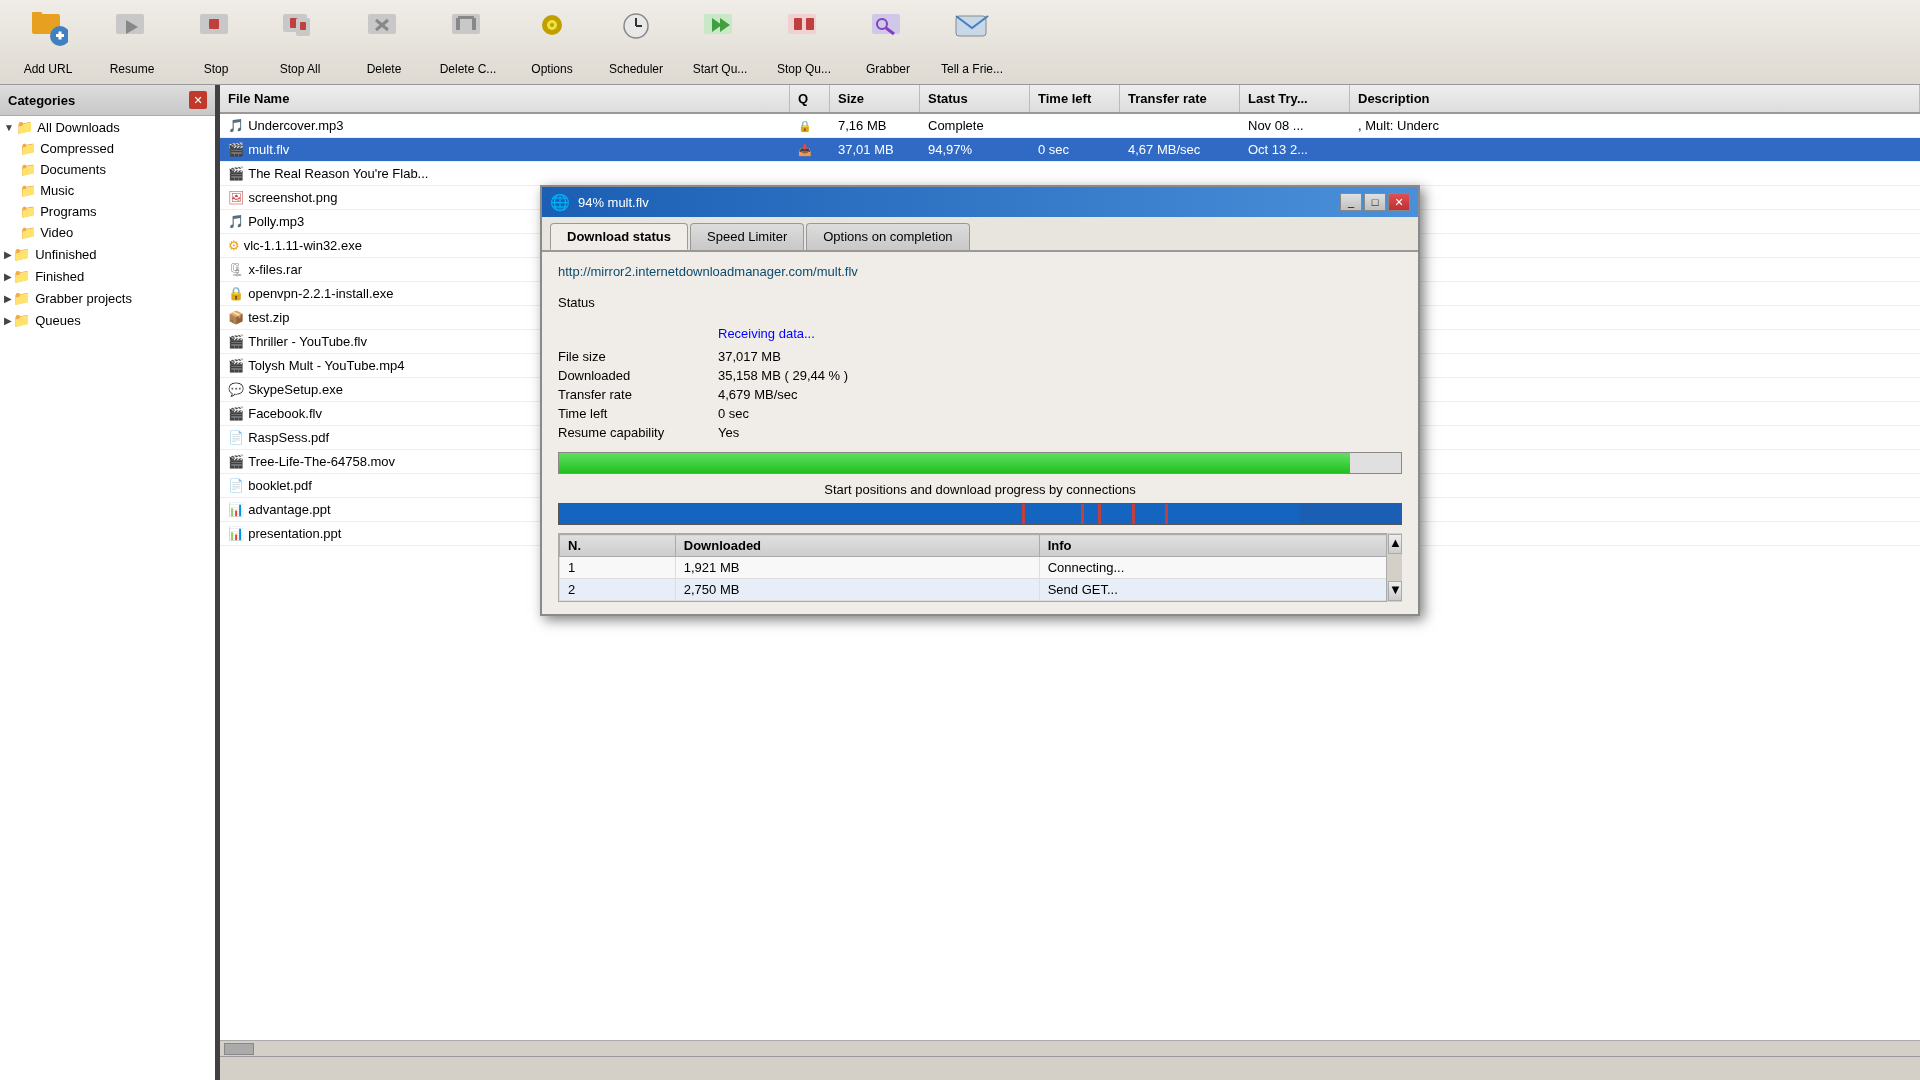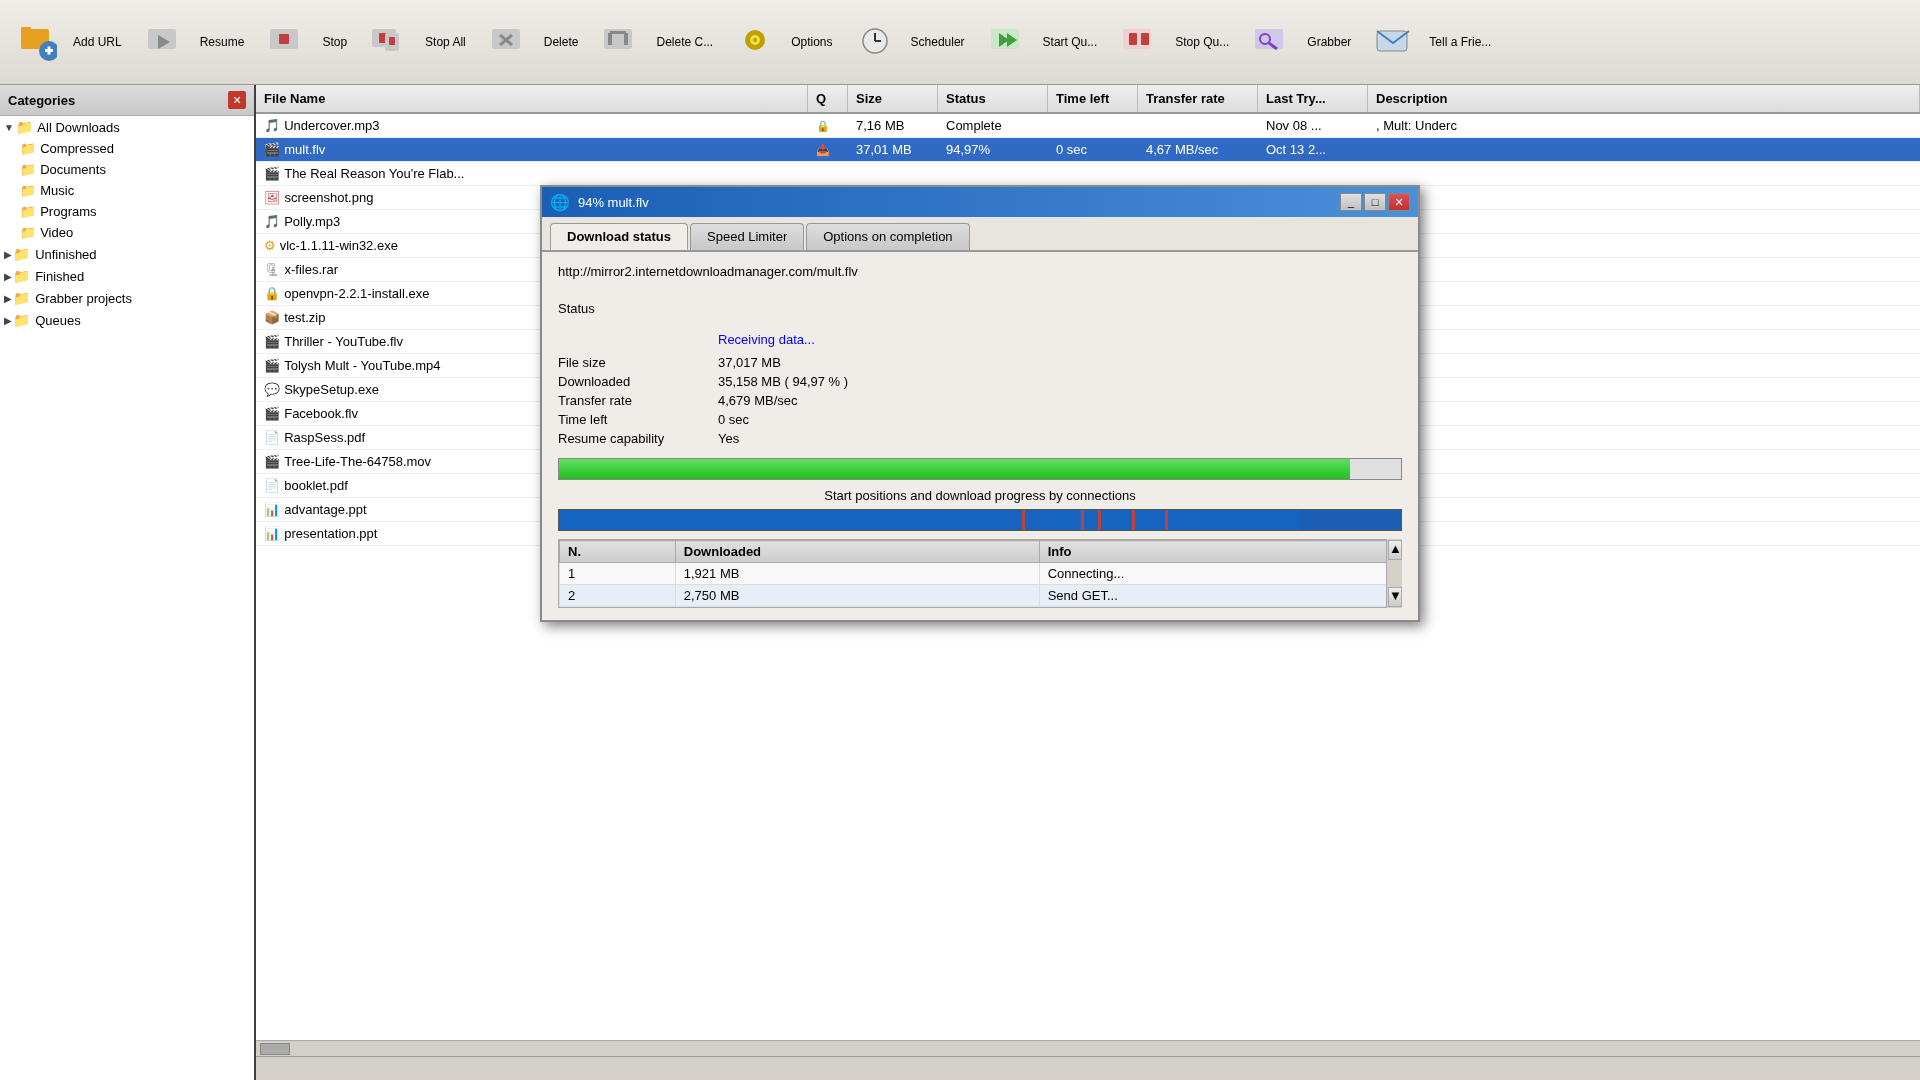--- a/index.html
+++ b/index.html
@@ -18,21 +18,21 @@
       background: linear-gradient(to bottom, #f0ede8, #dedad2);
       border-bottom: 1px solid #999;
       display: flex;
       align-items: center;
       padding: 4px 8px;
       gap: 4px;
       height: 85px;
     }
     .toolbar-btn {
       display: flex;
-      flex-direction: row;
+      flex-direction: column;
       align-items: center;
       justify-content: center;
       min-width: 80px;
       height: 72px;
       padding: 4px 8px;
       cursor: pointer;
       border: 1px solid transparent;
       border-radius: 3px;
       gap: 16px;
       color: #000;
@@ -47,23 +47,23 @@
     .toolbar-btn .btn-label { font-size: 12px; }
 
     
     .main-container {
       display: flex;
       height: calc(1080px - 85px);
     }
 
     
     .sidebar {
-      width: 256px;
+      width: 220px;
       background: #fff;
-      border-right: 2px solid #404040;
+      border-right: 5px solid #404040;
       overflow-y: auto;
     }
     .sidebar-header {
       display: flex;
       align-items: center;
       justify-content: space-between;
       padding: 6px 8px;
       background: linear-gradient(to bottom, #ddd, #c8c8c8);
       border-bottom: 1px solid #aaa;
     }
@@ -224,22 +224,22 @@
     .tab.active {
       background: #f0ede8;
       border-bottom: 1px solid #f0ede8;
       font-weight: bold;
     }
 
     
     .dialog-body { padding: 12px 16px; }
     .url-row {
       font-size: 13px;
-      color: #000000;
-      margin-bottom: 22px;
+      color: #0c4a6e;
+      margin-bottom: 16px;
       word-break: break-all;
     }
     .status-row {
       display: flex;
       margin-bottom: 8px;
     }
     .status-label { width: 160px; font-size: 13px; }
     .status-value { color: #0000ff; font-size: 13px; margin-top: 31px; }
 
     .info-grid { margin-bottom: 12px; }
@@ -808,21 +808,21 @@
         <span class="status-value">Receiving data...</span>
       </div>
 
       <div class="info-grid">
         <div class="info-row">
           <span class="info-label">File size</span>
           <span class="info-value">37,017  MB</span>
         </div>
         <div class="info-row">
           <span class="info-label">Downloaded</span>
-          <span class="info-value">35,158  MB ( 94,97 % )</span>
+          <span class="info-value">35,158  MB ( 29,44 % )</span>
         </div>
         <div class="info-row">
           <span class="info-label">Transfer rate</span>
           <span class="info-value">4,679  MB/sec</span>
         </div>
         <div class="info-row">
           <span class="info-label">Time left</span>
           <span class="info-value">0 sec</span>
         </div>
         <div class="info-row">

